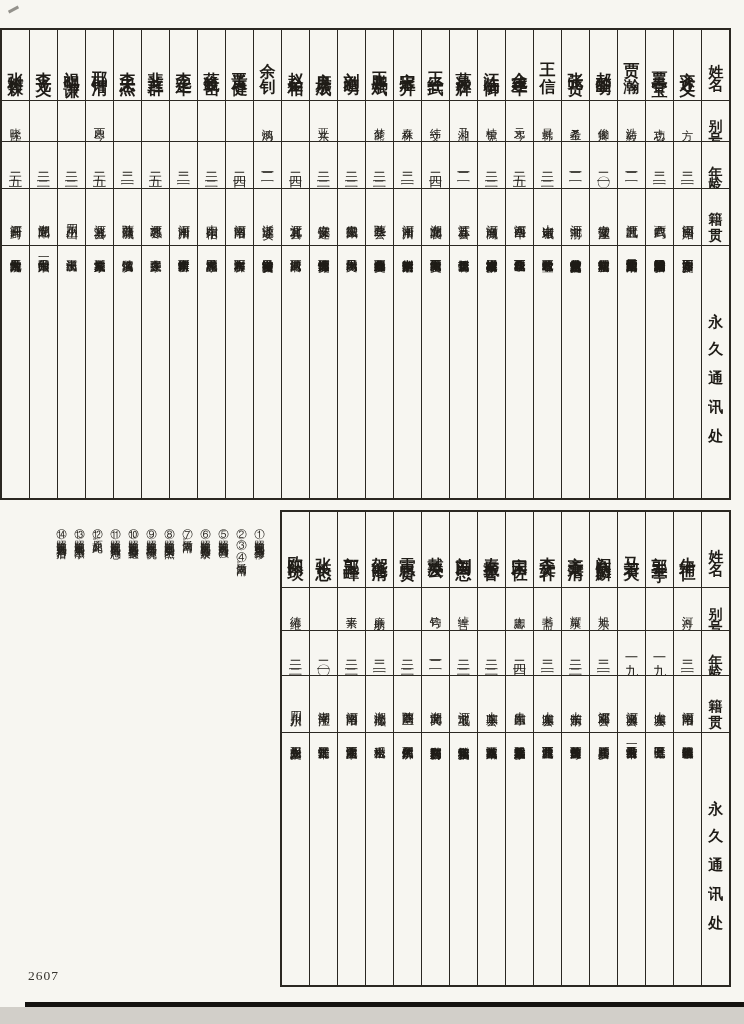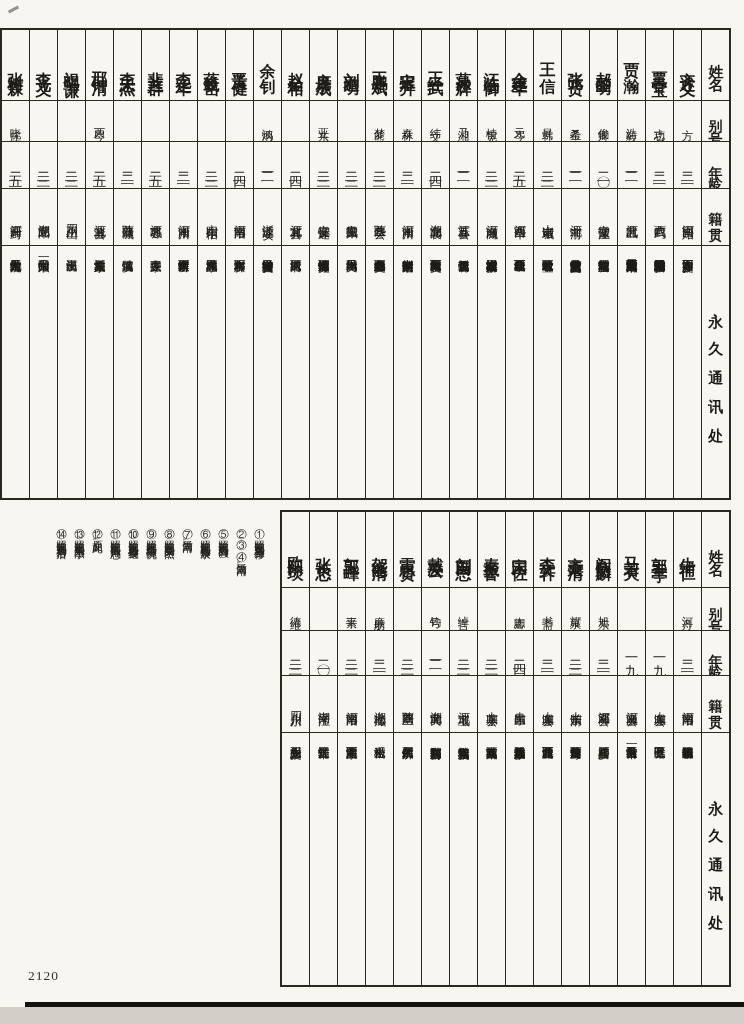--- a/index.html
+++ b/index.html
@@ -825,16 +825,16 @@
         <div class="note-col">⑧照片说明姓名为李区杰。</div>
         <div class="note-col">⑨照片说明姓名为陈苂忧。</div>
         <div class="note-col">⑩照片说明姓名为娄俊继。</div>
         <div class="note-col">⑪照片说明姓名为计鸿忠。</div>
         <div class="note-col">⑫原文如此。</div>
         <div class="note-col">⑬照片说明姓名为王杰宇。</div>
         <div class="note-col">⑭照片说明姓名为卢裕后。</div>
       </div>
   </div>
 
-  <div class="page-num">2120</div>
+  <div class="page-num">2607</div>
   <div class="bottom-bar"></div>
   <div class="below-bar"></div>
 </div>
 
 </body></html>

